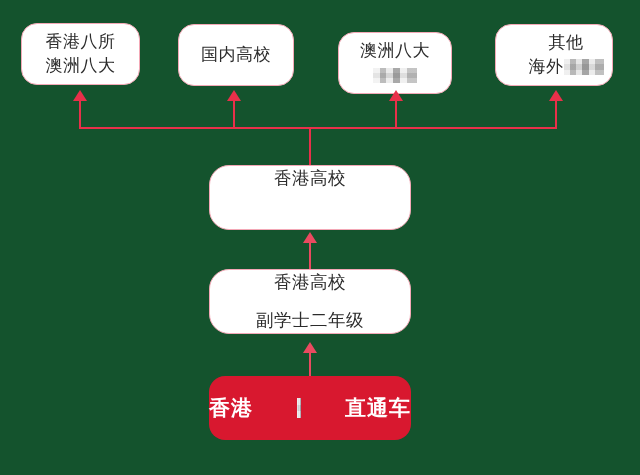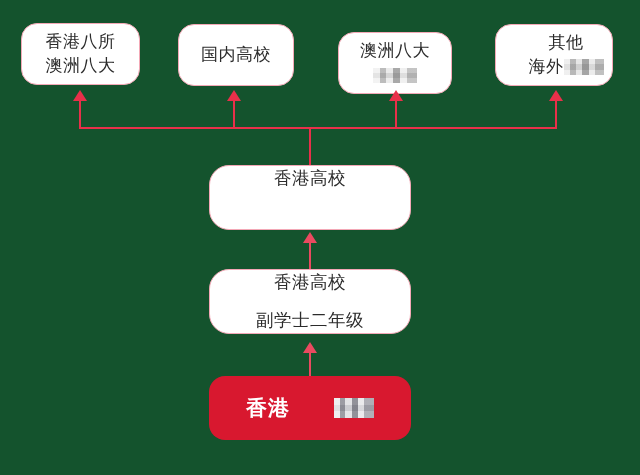--- a/index.html
+++ b/index.html
@@ -180,15 +180,16 @@
     <span class="line">香港高校</span>
     <span class="line">副学士二年级</span>
   </div>
 
   <div class="conn conn-v conn-soft" style="left:309px; top:353px; height:24px;"></div>
   <div class="arrowhead arrowhead-soft" style="left:303px; top:342px;"></div>
 
   <div class="node-entry" style="left:209px; top:376px; width:202px; height:64px;">
     <span>香港</span>
       <span class="mosaic mosaic-on-red" style="width:40px; height:20px; vertical-align:-4px;"></span>
+      <span>直通车</span>
   </div>
 
 </div>
 
 </body></html>

